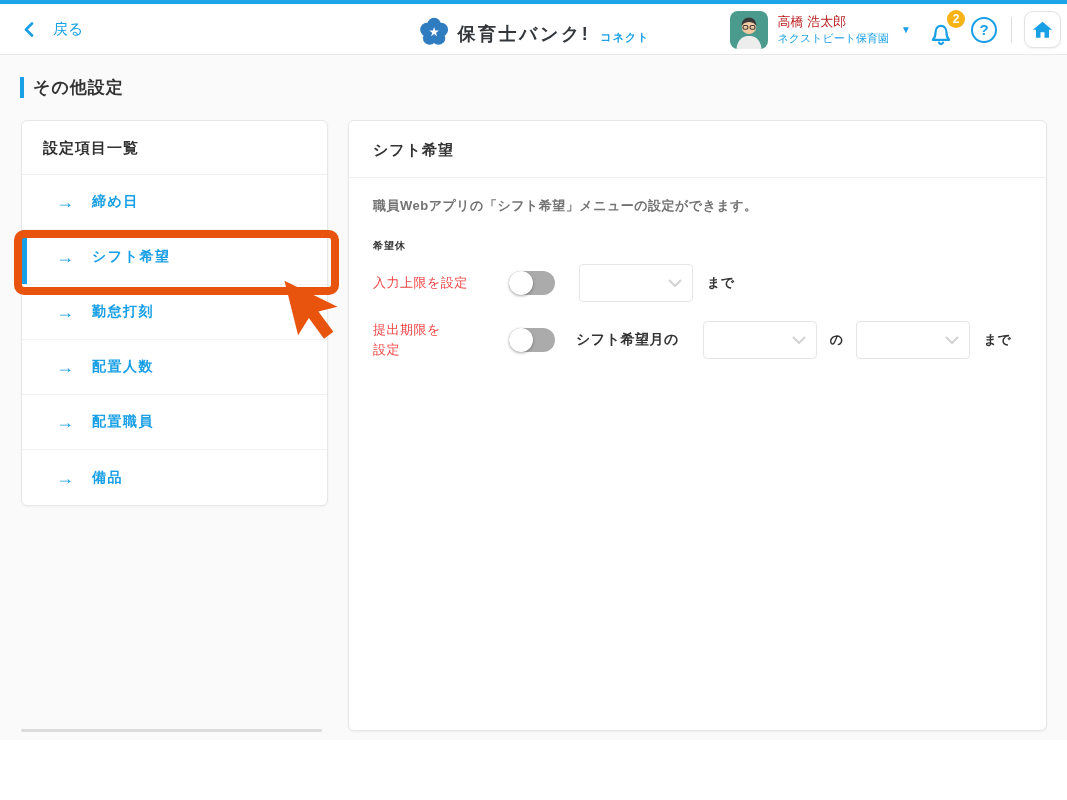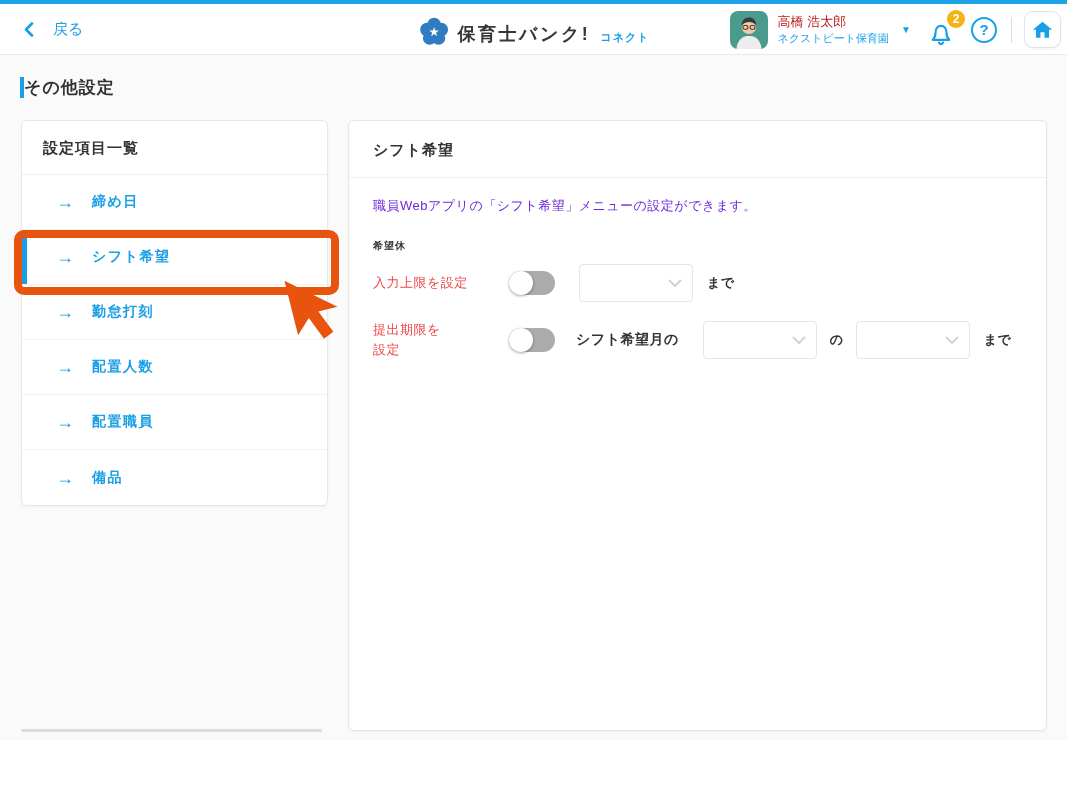--- a/index.html
+++ b/index.html
@@ -31,21 +31,21 @@
            display:flex; align-items:center; justify-content:center; }
   .help { margin-left:12px; width:26px; height:26px; border-radius:50%; border:2.5px solid #189FE5;
           color:#189FE5; font-size:15px; font-weight:bold; display:flex; align-items:center;
           justify-content:center; cursor:pointer; }
   .hdiv { width:1px; height:26px; background:#DCDCDC; margin:0 12px 0 14px; }
   .homebtn { width:37px; height:37px; border:1px solid #E3E3E3; border-radius:9px; background:#fff;
              box-shadow:0 1px 2px rgba(0,0,0,.06); display:flex; align-items:center;
              justify-content:center; cursor:pointer; }
 
   
-  .page-head { position:absolute; left:20px; top:76px; display:flex; align-items:center; }
+  .page-head { position:absolute; left:20px; top:76px; display:flex; align-items:center; gap:9px; }
   .accent { width:4px; height:21px; background:#189FE5; }
   .page-title { font-size:17px; font-weight:bold; color:#333; letter-spacing:1px; }
 
   
   .sidebar { position:absolute; left:21px; top:120px; width:307px; background:#fff;
              border:1px solid #E7E7E7; border-radius:6px; box-shadow:0 1px 3px rgba(0,0,0,.04); }
   .sb-title { height:54px; line-height:54px; padding-left:21px; font-size:15px; font-weight:bold;
               color:#333; letter-spacing:1px; border-bottom:1px solid #EFEFEF; }
   .sb-item { position:relative; height:55px; display:flex; align-items:center; padding-left:34px;
              gap:18px; border-bottom:1px solid #F2F2F2; cursor:pointer; }
@@ -59,21 +59,21 @@
               border:8px solid #E8530E; border-radius:10px; pointer-events:none; z-index:5; }
   .anno-cursor { position:absolute; left:280px; top:277px; z-index:6; pointer-events:none;
                  transform:rotate(-14deg); transform-origin:3px 3px; }
 
   
   .panel { position:absolute; left:348px; top:120px; width:699px; height:611px; background:#fff;
            border:1px solid #E7E7E7; border-radius:6px; box-shadow:0 1px 3px rgba(0,0,0,.05); }
   .panel-head { height:57px; line-height:57px; padding-left:24px; font-size:15px; font-weight:bold;
                 color:#333; letter-spacing:1px; border-bottom:1px solid #EFEFEF; }
   .panel-body { padding:18px 24px; }
-  .desc { color:#6d28d9; font-size:13px; font-weight:400; letter-spacing:.5px; line-height:20px; }
+  .desc { color:#737373; font-size:13px; font-weight:700; letter-spacing:.5px; line-height:20px; }
   .section-title { margin-top:20px; font-size:10px; font-weight:bold; color:#333; letter-spacing:1px; line-height:20px; }
   .form-row { display:flex; align-items:center; }
   .form-row.r1 { margin-top:8px; }
   .form-row.r2 { margin-top:18px; }
   .form-label { width:136px; flex:none; font-size:13px; font-weight:normal; color:#ef4444;
                 letter-spacing:.5px; line-height:1.55; }
   .toggle { position:relative; width:46px; height:24px; border-radius:12px; background:#ABABAB;
             flex:none; cursor:pointer; }
   .toggle .knob { position:absolute; left:0; top:0; width:24px; height:24px; border-radius:50%;
                   background:#fff; box-shadow:0 1px 3px rgba(0,0,0,.35); }

